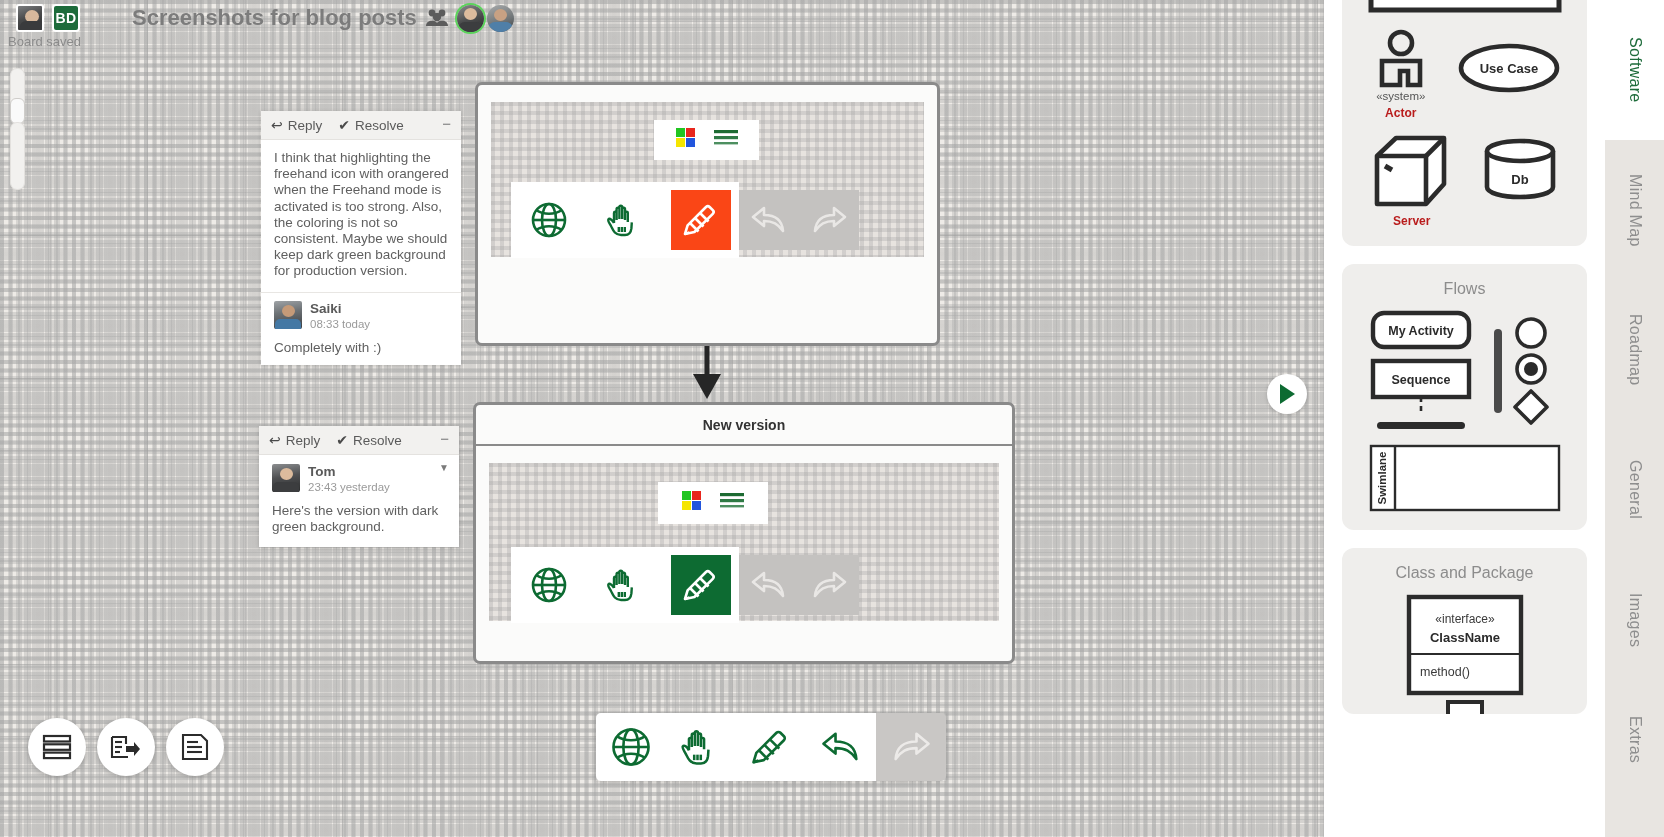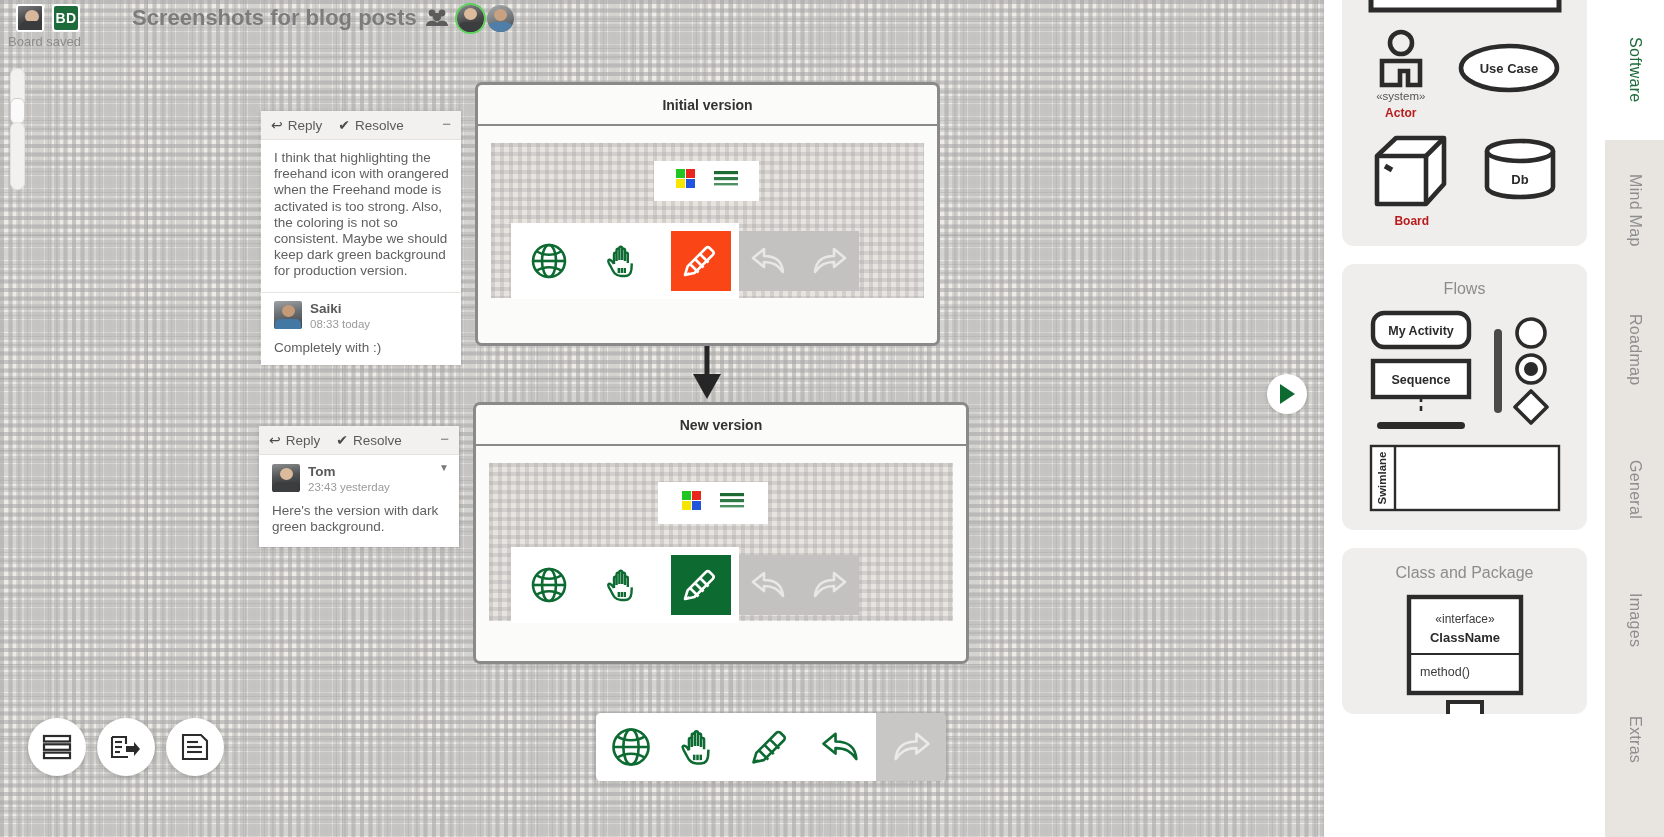--- a/index.html
+++ b/index.html
@@ -235,21 +235,20 @@
       <span>
         <div class="cmt-name">Tom</div>
         <div class="cmt-time">23:43 yesterday</div>
       </span>
     </div>
   </div>
   <div class="cmt-body" style="padding-top:8px">Here's the version with dark green background.</div>
 </div>
 
 <div class="vcard" style="left:475px; top:82px; width:465px; height:264px;">
-  <div class="vcard-title">Initial version</div>
   <div class="vcard-inner" style="height:155px; margin-top:17px;">
 
     <div class="tbar-top" style="left:163px; top:18px; width:105px; height:40px;">
       <span>
         <svg width="20" height="20" viewBox="0 0 20 20">
           <rect x="0" y="0" width="9" height="9" fill="#21c521"></rect>
           <rect x="10" y="0" width="9" height="9" fill="#e8261d"></rect>
           <rect x="0" y="10" width="9" height="9" fill="#f5e500"></rect>
           <rect x="10" y="10" width="9" height="9" fill="#2255dd"></rect>
         </svg>
@@ -308,21 +307,21 @@
       </div>
     </div>
   </div>
 </div>
 
 <svg class="arrow-connector" style="left:680px; top:300px;" width="60" height="105" viewBox="0 0 60 105">
   <line x1="27" y1="0" x2="27" y2="78" stroke="#262626" stroke-width="5"></line>
   <path d="M13 74 L27 99 L41 74 Z" fill="#262626"></path>
 </svg>
 
-<div class="vcard" style="left:473px; top:402px; width:496px; height:262px;">
+<div class="vcard" style="left:473px; top:402px; width:542px; height:262px;">
   <div class="vcard-title">New version</div>
   <div class="vcard-inner" style="height:158px; margin-top:17px;">
     <div class="tbar-top" style="left:169px; top:19px; width:110px; height:42px;">
       <span>
         <svg width="20" height="20" viewBox="0 0 20 20">
           <rect x="0" y="0" width="9" height="9" fill="#21c521"></rect>
           <rect x="10" y="0" width="9" height="9" fill="#e8261d"></rect>
           <rect x="0" y="10" width="9" height="9" fill="#f5e500"></rect>
           <rect x="10" y="10" width="9" height="9" fill="#2255dd"></rect>
         </svg>
@@ -485,21 +484,21 @@
       </div>
 
       <div style="display:flex; width:100%; align-items:flex-start; justify-content:space-around; margin-top:14px;">
         <div class="sh">
           <svg width="80" height="76" viewBox="0 0 80 76" fill="#fff" stroke="#2b2b2b" stroke-width="4.6" stroke-linejoin="round">
             <path d="M5 22 L24 4 H72 V50 L54 70 H5 Z"></path>
             <path d="M5 22 H54 V70"></path>
             <path d="M54 22 L72 4"></path>
             <line x1="13" y1="32" x2="20" y2="36" stroke-width="5"></line>
           </svg>
-          <span class="sh-lbl">Board</span>
+          <span class="sh-lbl">Server</span>
         </div>
         <div class="sh" style="margin-top:4px;">
           <svg width="74" height="62" viewBox="0 0 74 62" fill="#fff" stroke="#2b2b2b" stroke-width="4.6">
             <path d="M4 13v36c0 6 15 10 33 10s33-4 33-10V13"></path>
             <ellipse cx="37" cy="13" rx="33" ry="10"></ellipse>
             <text x="37" y="46" text-anchor="middle" font-family="Liberation Sans, sans-serif" font-size="13" font-weight="bold" fill="#2b2b2b" stroke="none">Db</text>
           </svg>
         </div>
       </div>
 

